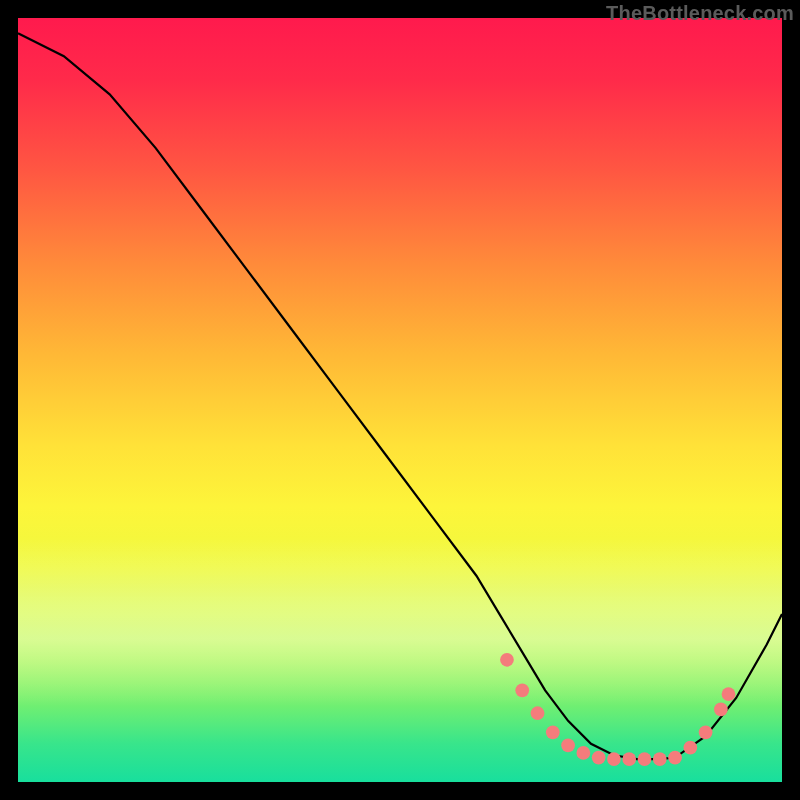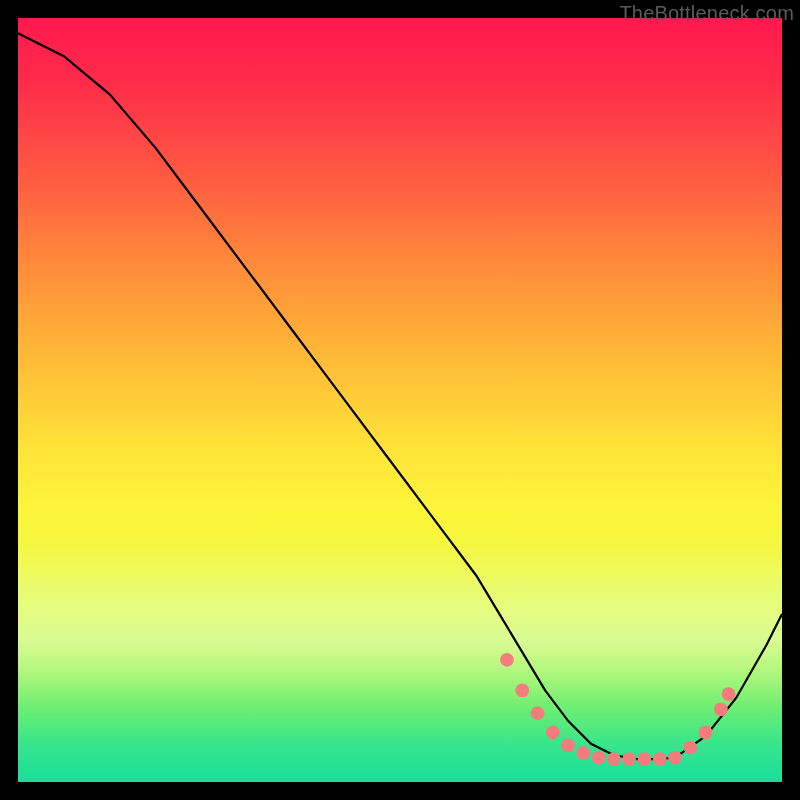--- a/index.html
+++ b/index.html
@@ -39,21 +39,21 @@
     pointer-events: none;
   }
   svg.curve { position: absolute; inset: 0; }
   svg .stroke { fill: none; stroke: #000; stroke-width: 2.2; }
   svg .dot { fill: #f47c7c; }
   .attribution {
     position: absolute;
     top: 2px; right: 6px;
     font-family: Arial, Helvetica, sans-serif;
     font-size: 20px;
-    font-weight: 400;
+    font-weight: 700;
     color: #5b5b5b;
     letter-spacing: 0.2px;
     margin-left: 6px;
   }
 </style>
 </head>
 <body>
 
 <div class="wrap">
   <div class="plot">

